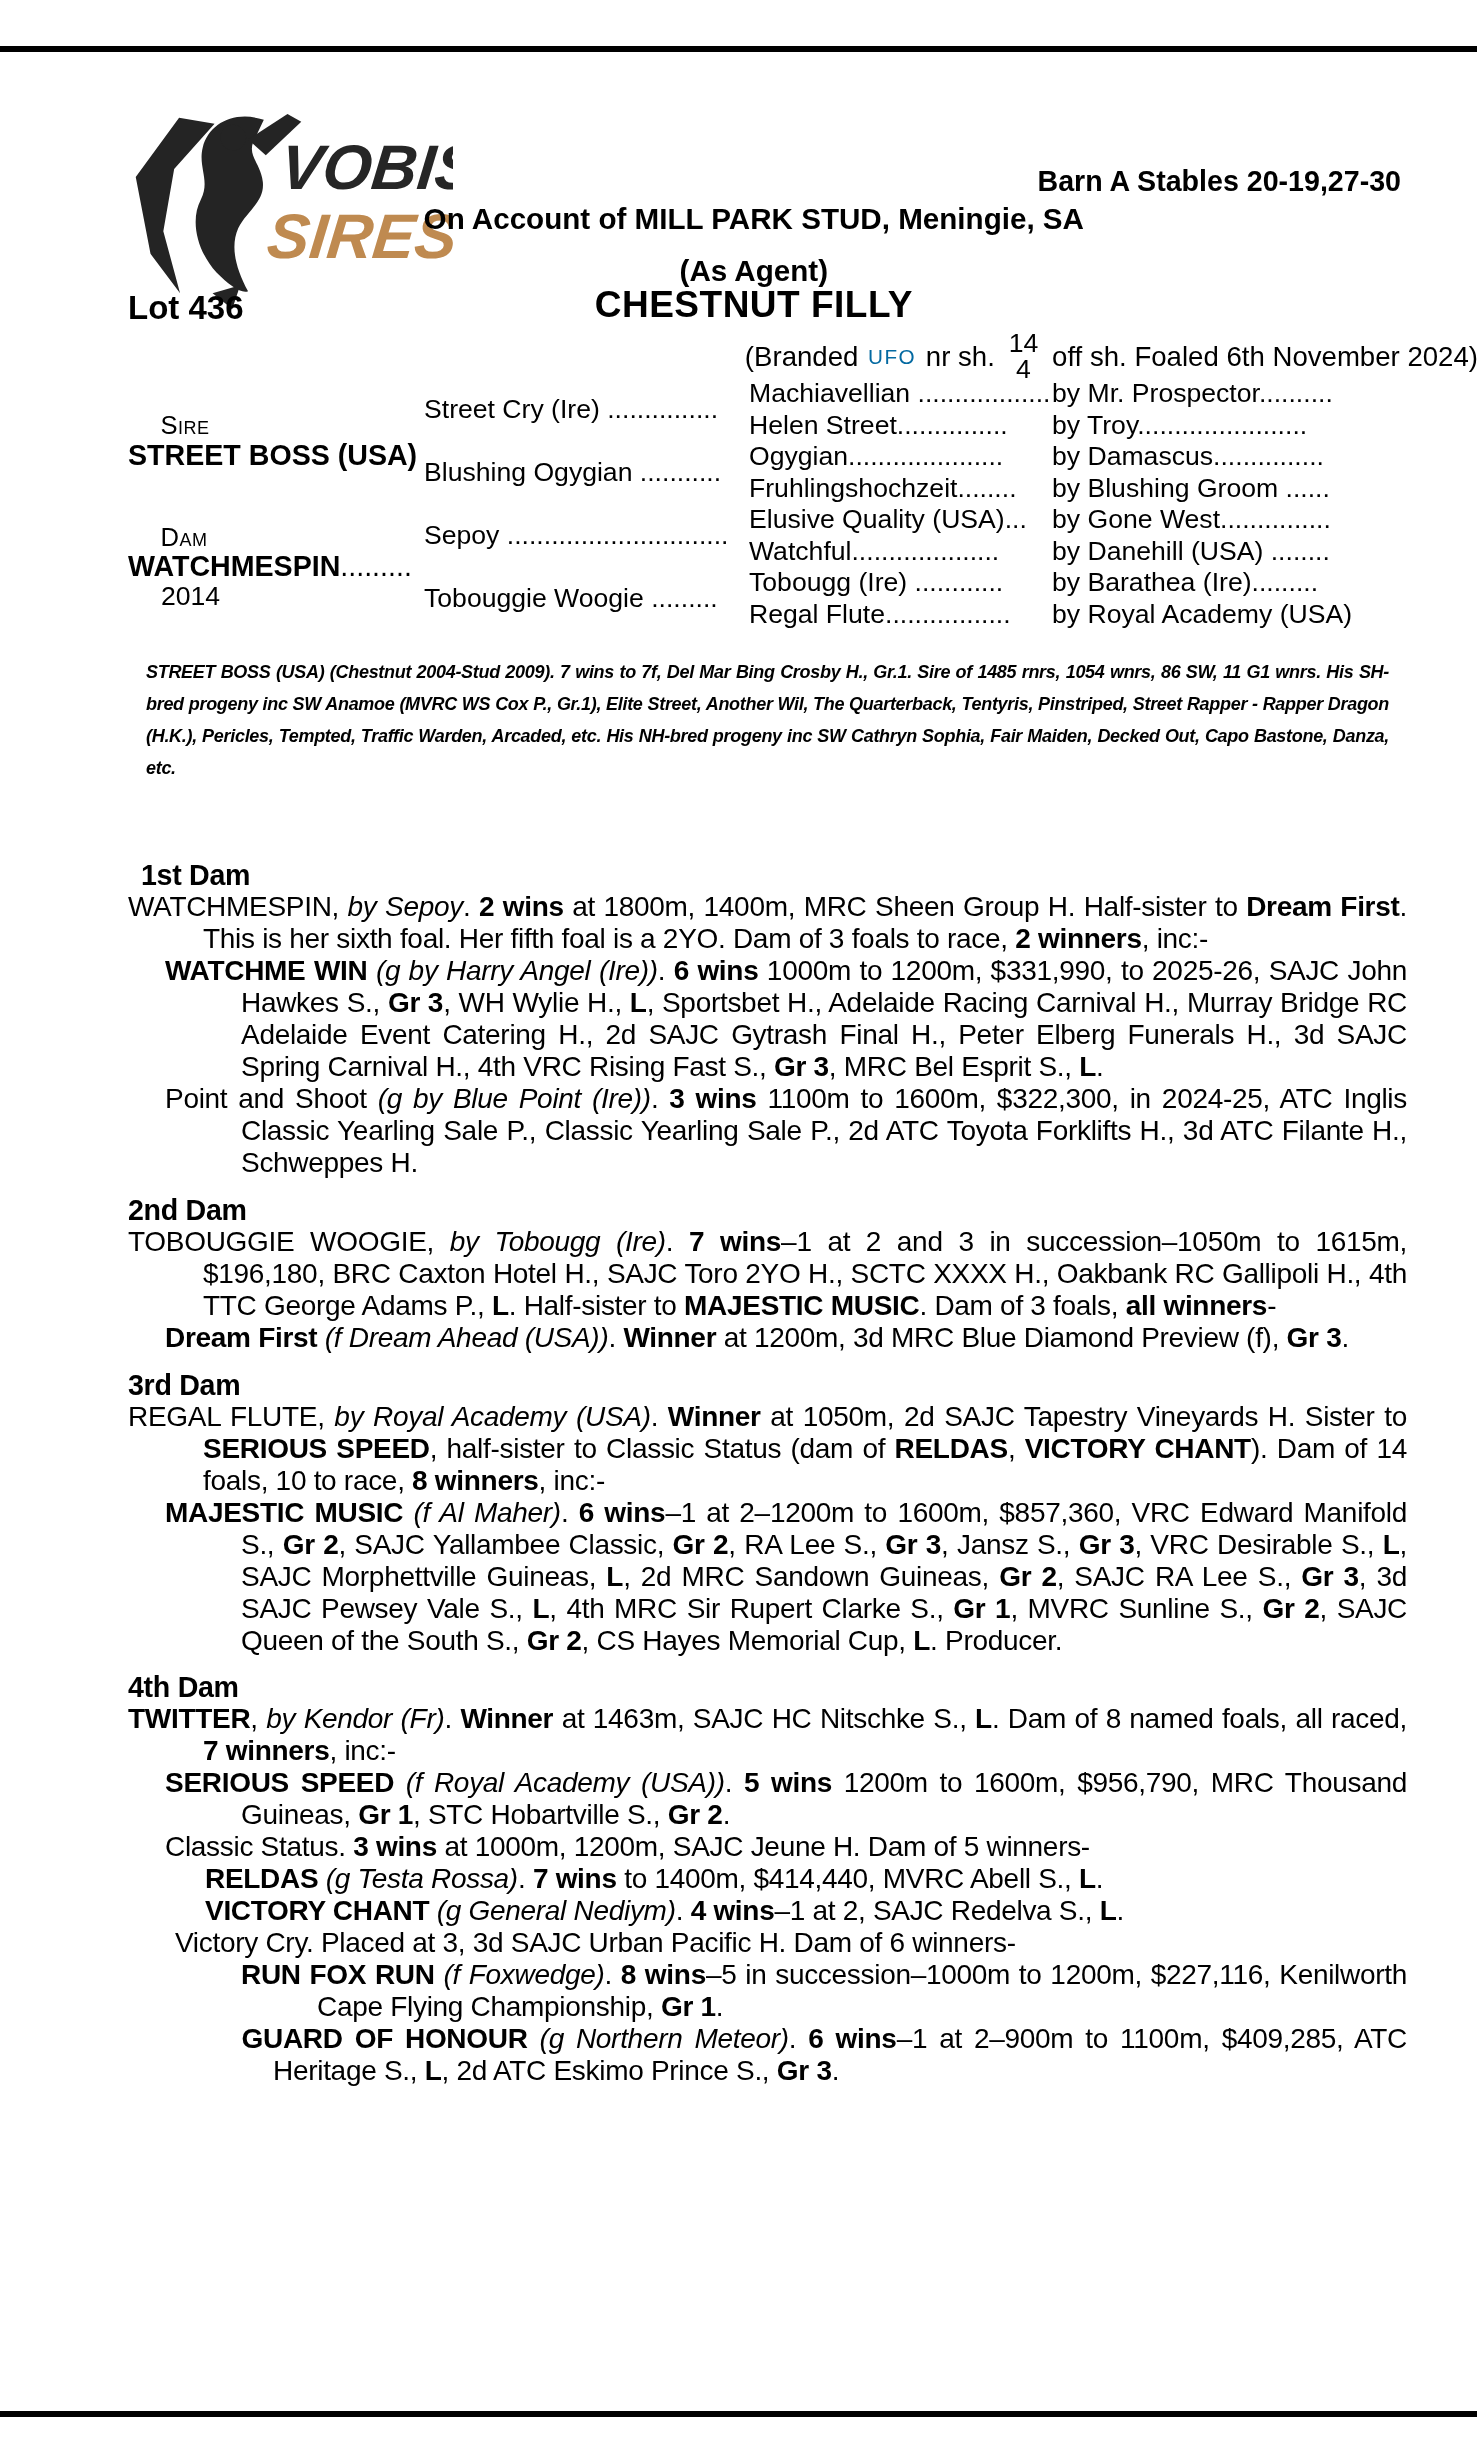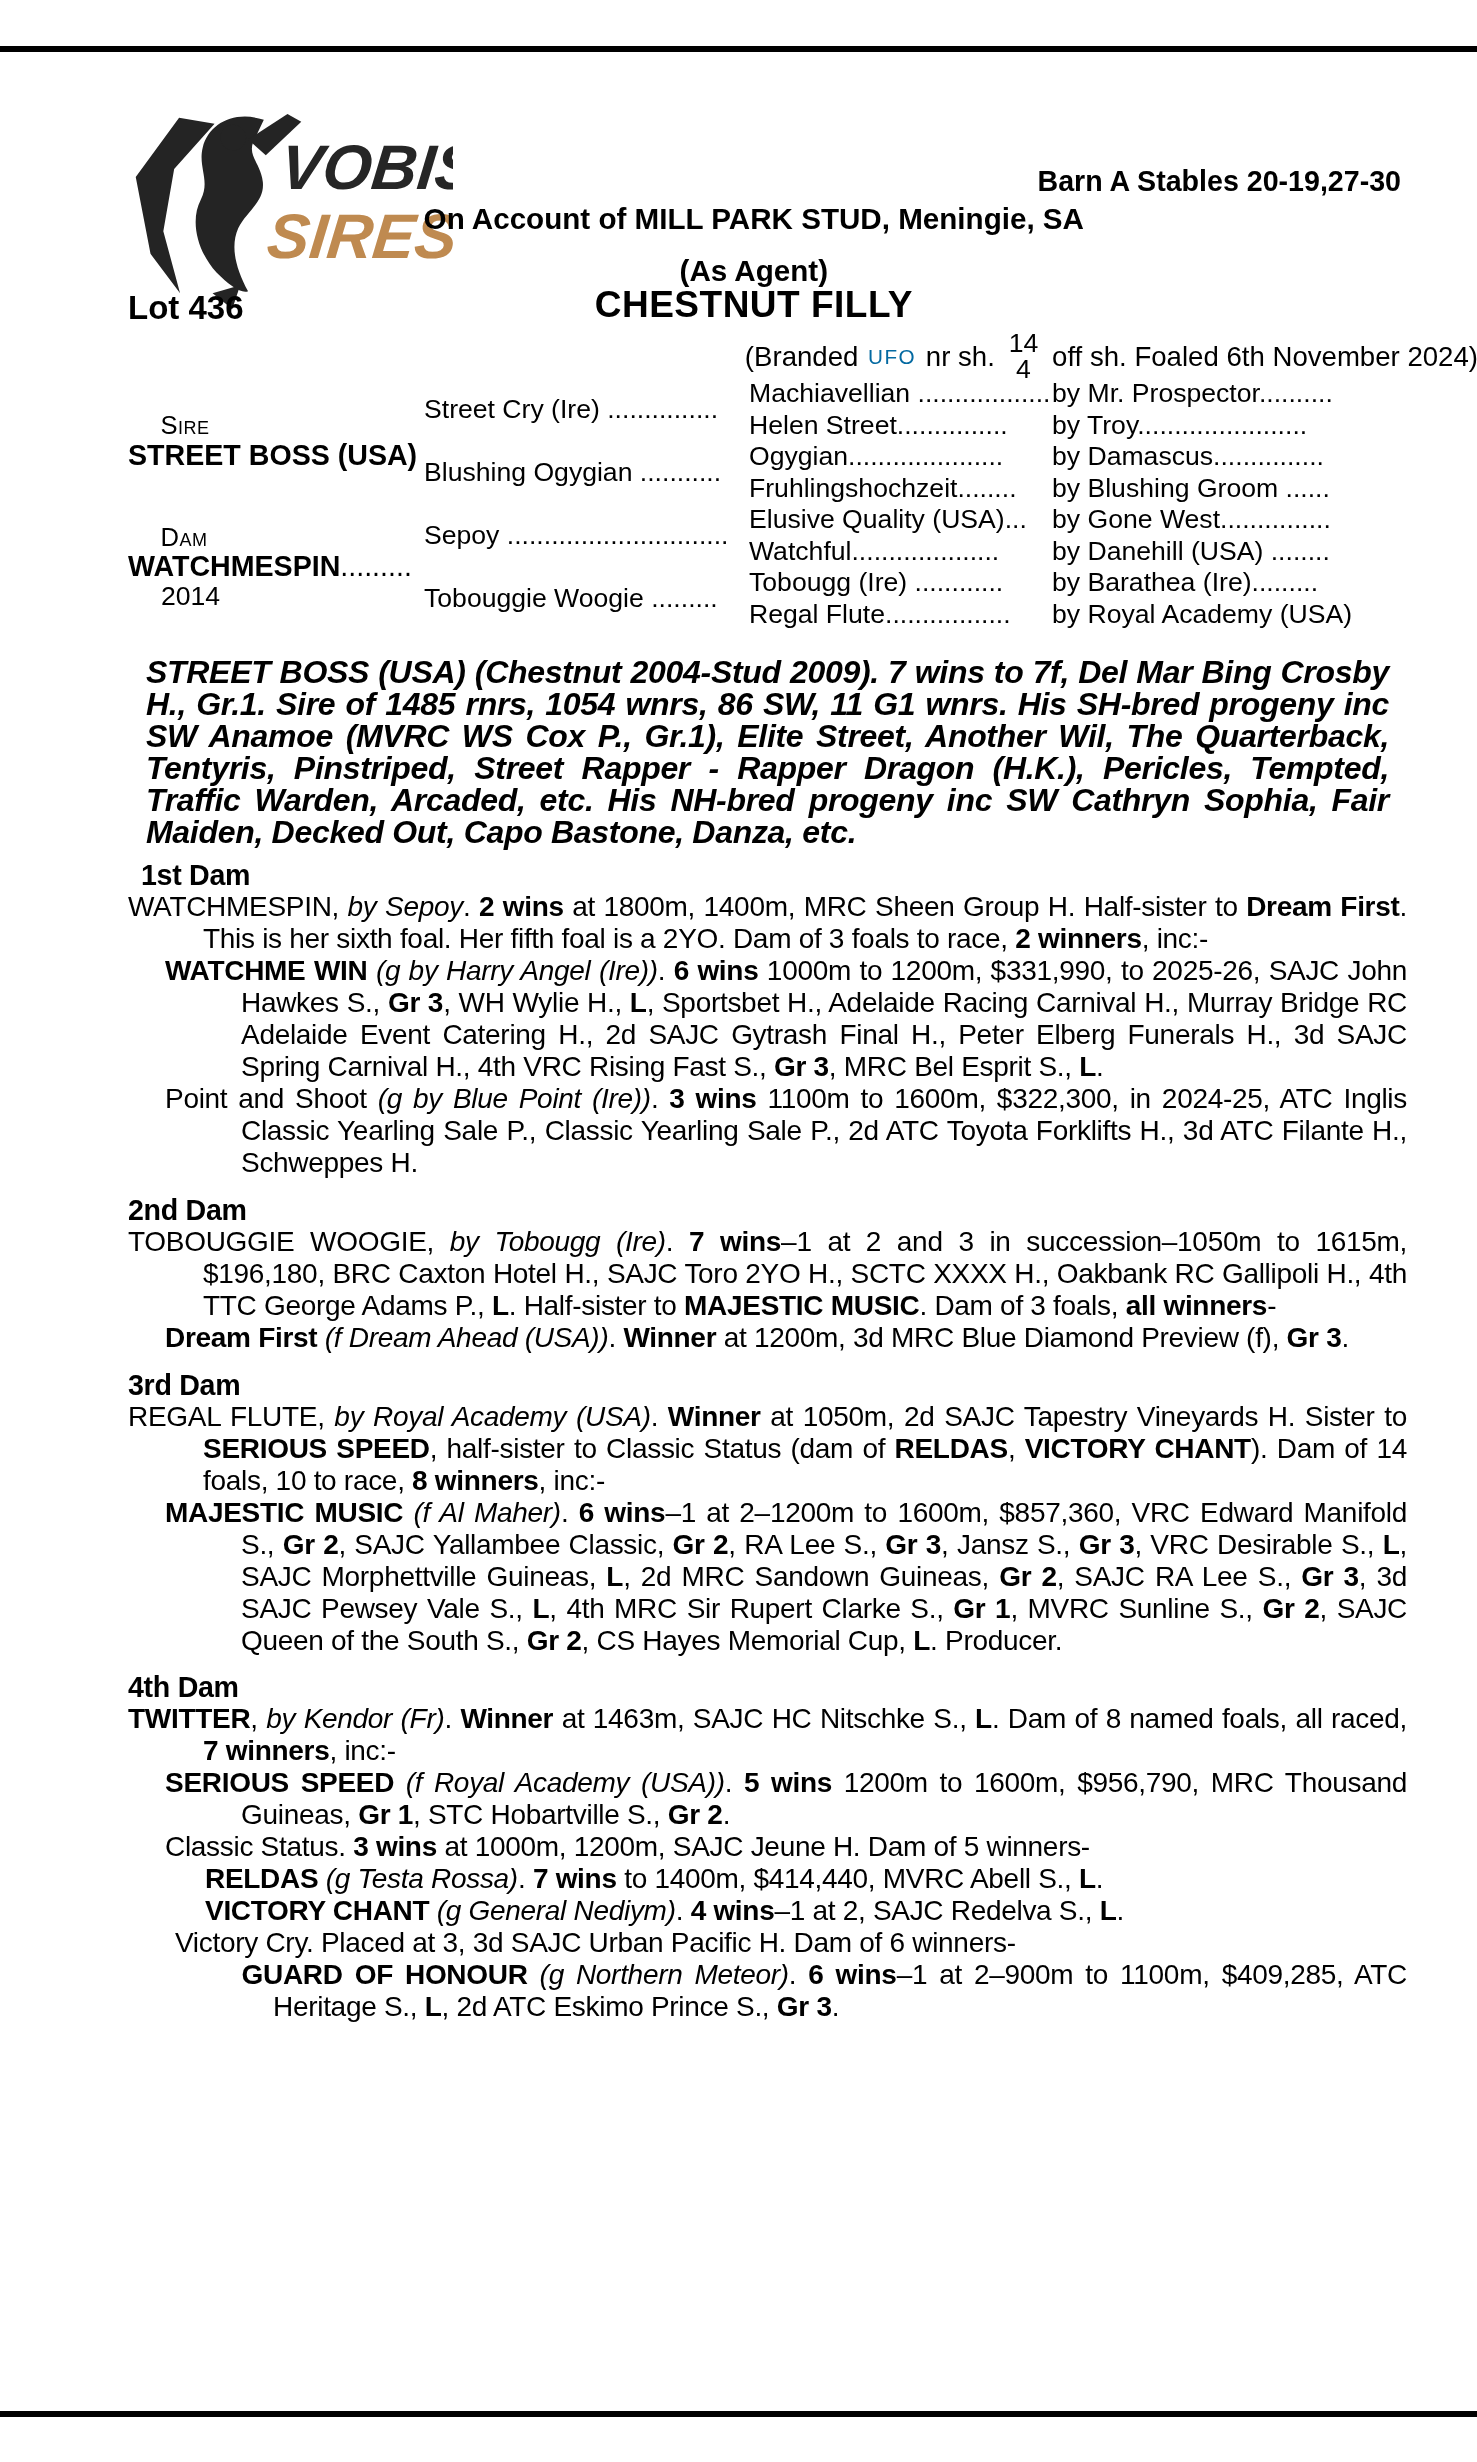--- a/index.html
+++ b/index.html
@@ -31,21 +31,21 @@
   .ped-year{font-size:26.6px;margin-left:33px;}
   .ped-col2{width:325px;display:flex;flex-direction:column;}
   .gp-cell{height:63px;display:flex;align-items:center;font-size:26.6px;white-space:nowrap;overflow:hidden;}
   .ped-col3{flex:1;display:flex;flex-direction:column;}
   .ggp-row{height:31.5px;display:flex;align-items:center;font-size:26.6px;}
   .ggp-name{flex:0 0 303px;white-space:nowrap;overflow:hidden;}
   .ggp-by{flex:1;white-space:nowrap;overflow:hidden;}
 
   
   .sire-blurb{position:absolute;left:146px;top:656px;width:1243px;font-weight:bold;font-style:italic;
-              font-size:32px;line-height:32px;text-align:justify;letter-spacing:-0.3px;}
+              font-size:18px;line-height:32px;text-align:justify;letter-spacing:-0.3px;}
 
   
   .sections{position:absolute;left:128px;top:859px;width:1279px;font-size:28px;line-height:32px;letter-spacing:-0.3px;}
   .dam-heading{font-weight:bold;font-size:28.6px;margin-top:14.8px;}
   .dam-heading:first-child{margin-top:0;margin-left:13px;}
   .sections p{margin:0;text-align:justify;}
   .b{font-weight:bold;}
   .i{font-style:italic;}
   .p-dam{padding-left:75px;text-indent:-75px;}
   .p-l1{padding-left:113px;text-indent:-76px;}
@@ -161,18 +161,19 @@
       <div class="dam-heading">3rd Dam</div>
       <p class="p-dam"><span>REGAL FLUTE, </span><span class="i">by Royal Academy (USA)</span><span>. </span><span class="b">Winner</span><span> at 1050m, 2d SAJC Tapestry Vineyards H. Sister to </span><span class="b">SERIOUS SPEED</span><span>, half-sister to Classic Status (dam of </span><span class="b">RELDAS</span><span>, </span><span class="b">VICTORY CHANT</span><span>). Dam of 14 foals, 10 to race, </span><span class="b">8 winners</span><span>, inc:-</span></p>
       <p class="p-l1"><span class="b">MAJESTIC MUSIC </span><span class="i">(f Al Maher)</span><span>. </span><span class="b">6 wins</span><span>–1 at 2–1200m to 1600m, $857,360, VRC Edward Manifold S., </span><span class="b">Gr 2</span><span>, SAJC Yallambee Classic, </span><span class="b">Gr 2</span><span>, RA Lee S., </span><span class="b">Gr 3</span><span>, Jansz S., </span><span class="b">Gr 3</span><span>, VRC Desirable S., </span><span class="b">L</span><span>, SAJC Morphettville Guineas, </span><span class="b">L</span><span>, 2d MRC Sandown Guineas, </span><span class="b">Gr 2</span><span>, SAJC RA Lee S., </span><span class="b">Gr 3</span><span>, 3d SAJC Pewsey Vale S., </span><span class="b">L</span><span>, 4th MRC Sir Rupert Clarke S., </span><span class="b">Gr 1</span><span>, MVRC Sunline S., </span><span class="b">Gr 2</span><span>, SAJC Queen of the South S., </span><span class="b">Gr 2</span><span>, CS Hayes Memorial Cup, </span><span class="b">L</span><span>. Producer.</span></p>
       <div class="dam-heading">4th Dam</div>
       <p class="p-dam"><span class="b">TWITTER</span><span>, </span><span class="i">by Kendor (Fr)</span><span>. </span><span class="b">Winner</span><span> at 1463m, SAJC HC Nitschke S., </span><span class="b">L</span><span>. Dam of 8 named foals, all raced, </span><span class="b">7 winners</span><span>, inc:-</span></p>
       <p class="p-l1"><span class="b">SERIOUS SPEED </span><span class="i">(f Royal Academy (USA))</span><span>. </span><span class="b">5 wins</span><span> 1200m to 1600m, $956,790, MRC Thousand Guineas, </span><span class="b">Gr 1</span><span>, STC Hobartville S., </span><span class="b">Gr 2</span><span>.</span></p>
       <p class="p-l1"><span>Classic Status. </span><span class="b">3 wins</span><span> at 1000m, 1200m, SAJC Jeune H. Dam of 5 winners-</span></p>
       <p class="p-l2"><span class="b">RELDAS </span><span class="i">(g Testa Rossa)</span><span>. </span><span class="b">7 wins</span><span> to 1400m, $414,440, MVRC Abell S., </span><span class="b">L</span><span>.</span></p>
       <p class="p-l2"><span class="b">VICTORY CHANT </span><span class="i">(g General Nediym)</span><span>. </span><span class="b">4 wins</span><span>–1 at 2, SAJC Redelva S., </span><span class="b">L</span><span>.</span></p>
       <p class="p-l2p"><span>Victory Cry. Placed at 3, 3d SAJC Urban Pacific H. Dam of 6 winners-</span></p>
+      <p class="p-l3"><span class="b">RUN FOX RUN </span><span class="i">(f Foxwedge)</span><span>. </span><span class="b">8 wins</span><span>–5 in succession–1000m to 1200m, $227,116, Kenilworth Cape Flying Championship, </span><span class="b">Gr 1</span><span>.</span></p>
       <p class="p-l3b"><span class="b">GUARD OF HONOUR </span><span class="i">(g Northern Meteor)</span><span>. </span><span class="b">6 wins</span><span>–1 at 2–900m to 1100m, $409,285, ATC Heritage S., </span><span class="b">L</span><span>, 2d ATC Eskimo Prince S., </span><span class="b">Gr 3</span><span>.</span></p>
     </div>
 
   <div class="rule rule-bottom"></div>
 </div>
 
 
 </body></html>

